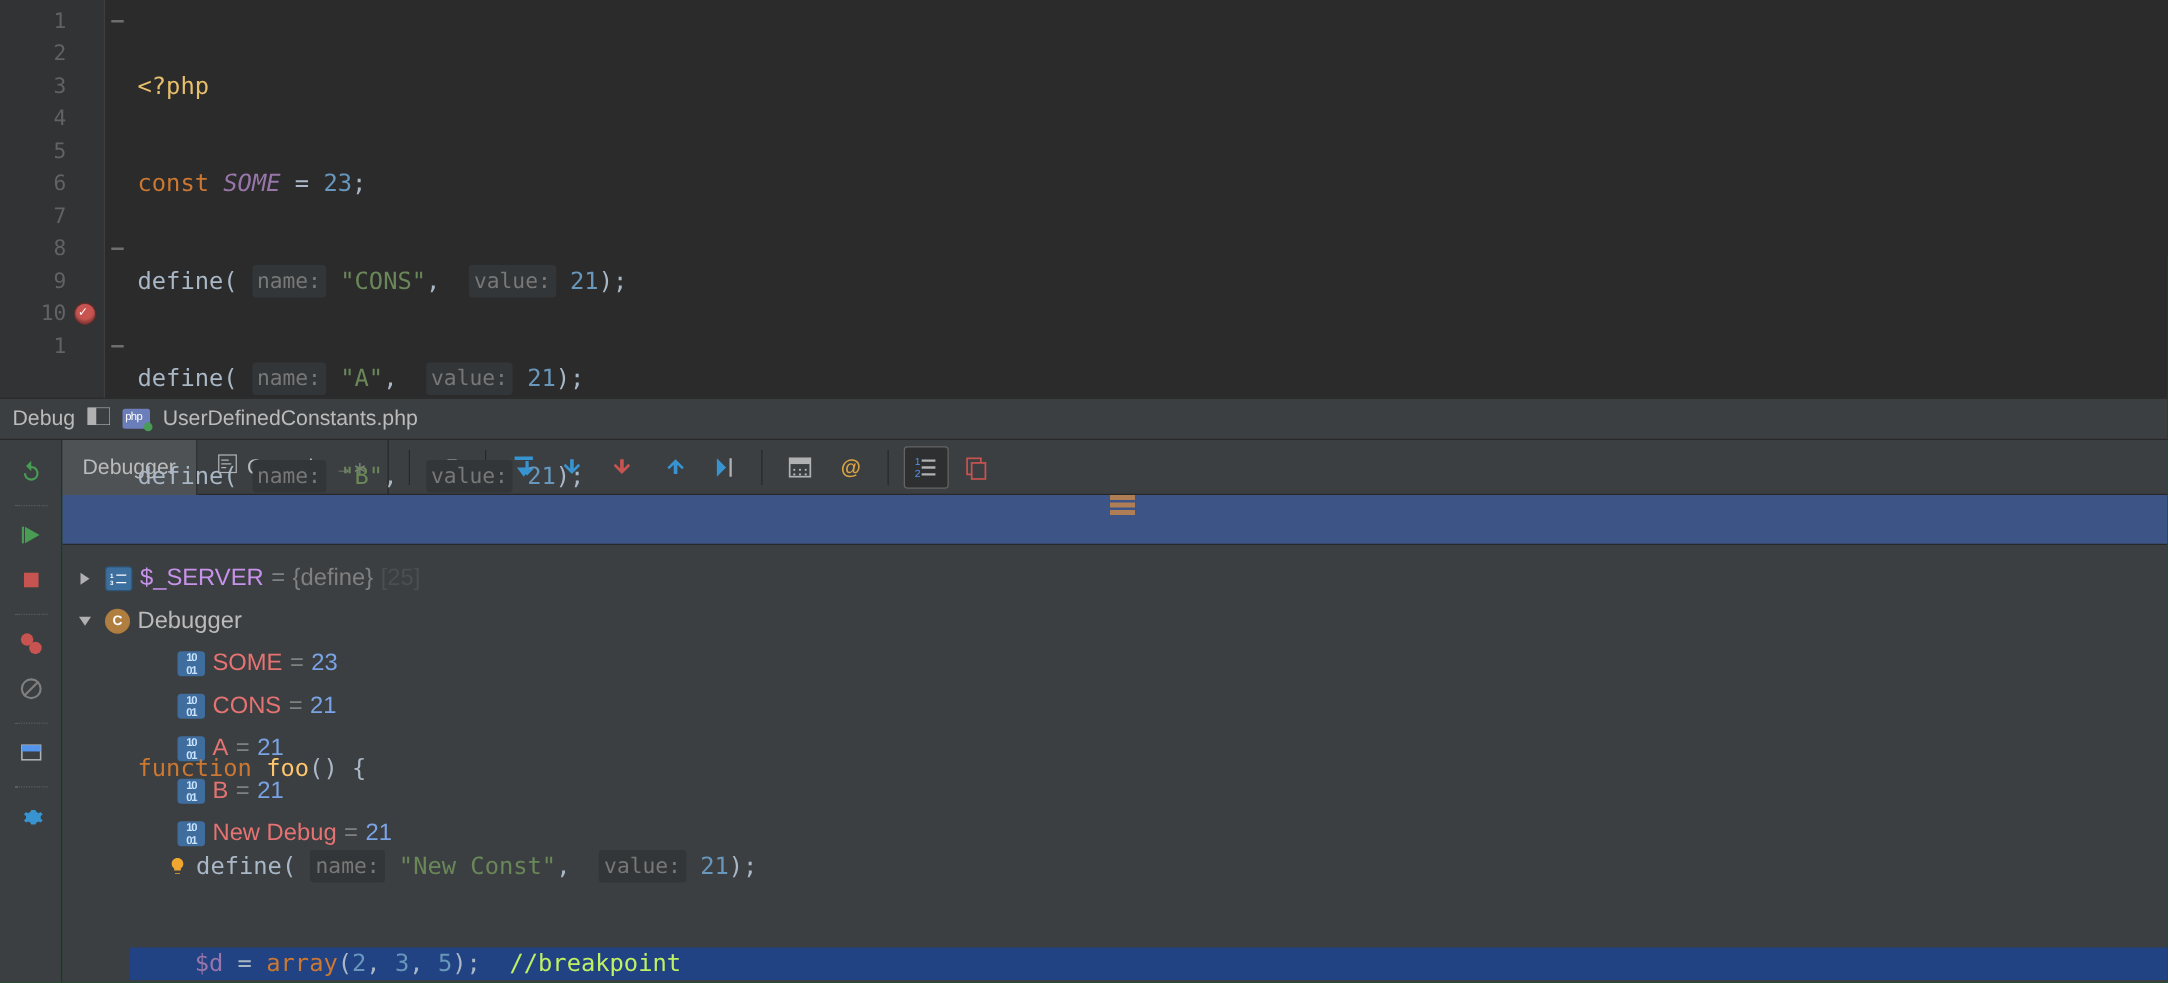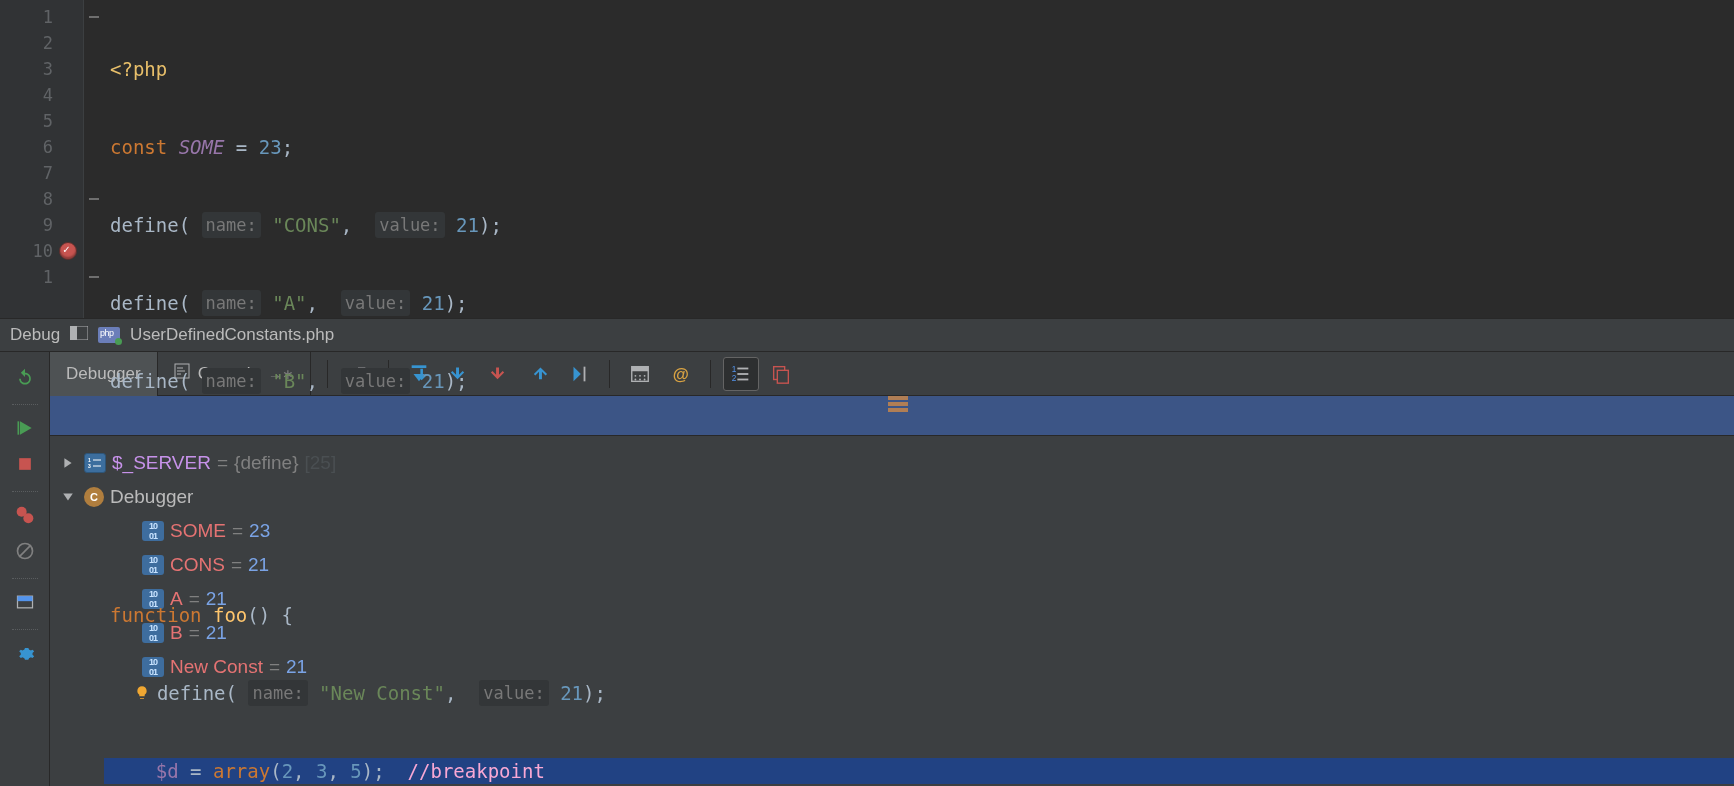--- a/index.html
+++ b/index.html
@@ -22,21 +22,21 @@
   .code .row.hl span { position:relative; z-index:1;}
   .tk-tag{color:#e8bf6a;}
   .tk-kw{color:#cc7832; font-weight:normal;}
   .tk-const-it{color:#9876aa; font-style:italic;}
   .tk-num{color:#6897bb;}
   .tk-plain{color:#a9b7c6;}
   .tk-str{color:#6a8759;}
   .tk-hint{color:#787878; background:#333638; padding:0 4px; border-radius:3px; font-size:17px;}
   .tk-fn{color:#ffc66d;}
   .tk-var{color:#9876aa;}
-  .tk-cmt{color:#f9a8d4;}
+  .tk-cmt{color:#bef264;}
   .bulb { width:18px; height:18px; display:inline-flex; align-items:center; justify-content:center; color:#f0a732; margin-right:6px;}
   .bulb svg{width:16px;height:16px;}
 
   
   .debug-header { height:34px; background:#3c3f41; border-top:1px solid #282828; border-bottom:1px solid #282828; display:flex; align-items:center; font-family: -apple-system, "Segoe UI", sans-serif; font-size:17px; color:#bbbbbb; padding-left:10px; gap:10px;}
   .debug-header .php-icon{ width:22px; height:16px; background:#6b7eb9; border-radius:2px; position:relative; display:inline-block;}
   .debug-header .php-icon::after{content:"php"; font-size:9px; color:#fff; position:absolute; left:2px; top:1px; letter-spacing:-0.5px;}
   .debug-header .php-icon .dot{position:absolute; right:-2px; bottom:-2px; width:7px;height:7px;border-radius:50%;background:#499c54;}
   .debug-header .layout-icon{color:#afb1b3;}
 
@@ -360,20 +360,20 @@
           <span class="vnum-blue">21</span>
         </div>
         <div class="tree-row indent2">
           <span class="node-icon bin">10<br>01</span>
           <span class="vname-red">B</span>
           <span class="vtext-gray"> = </span>
           <span class="vnum-blue">21</span>
         </div>
         <div class="tree-row indent2">
           <span class="node-icon bin">10<br>01</span>
-          <span class="vname-red">New Const</span>
+          <span class="vname-red">New Debug</span>
           <span class="vtext-gray"> = </span>
           <span class="vnum-blue">21</span>
         </div>
       </div>
     </div>
   </div>
 </div>
 
 </body></html>

